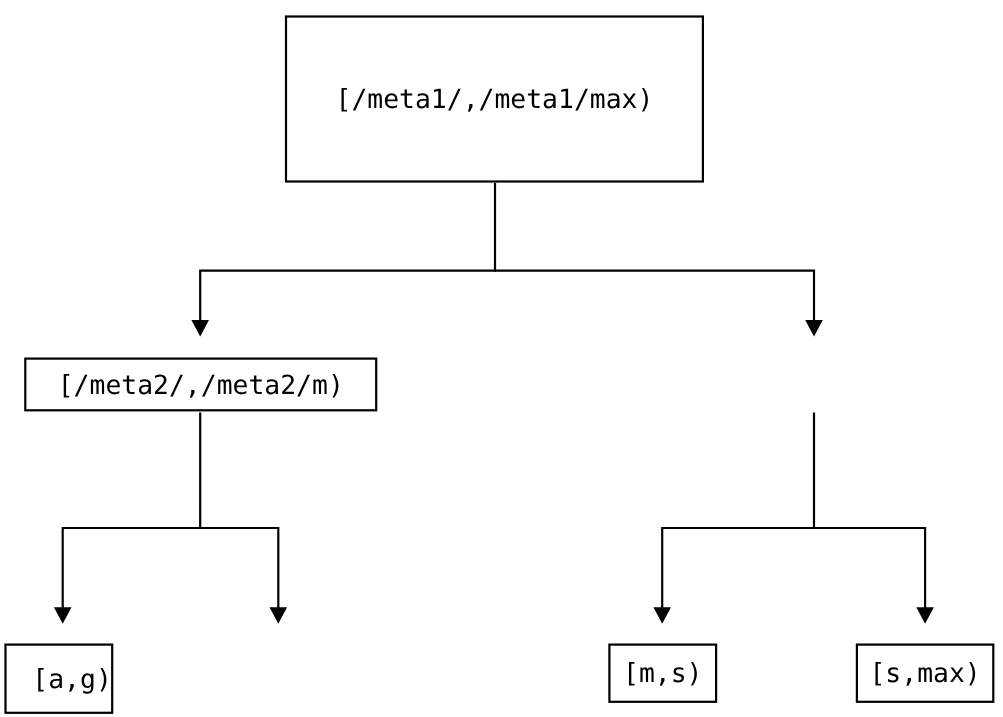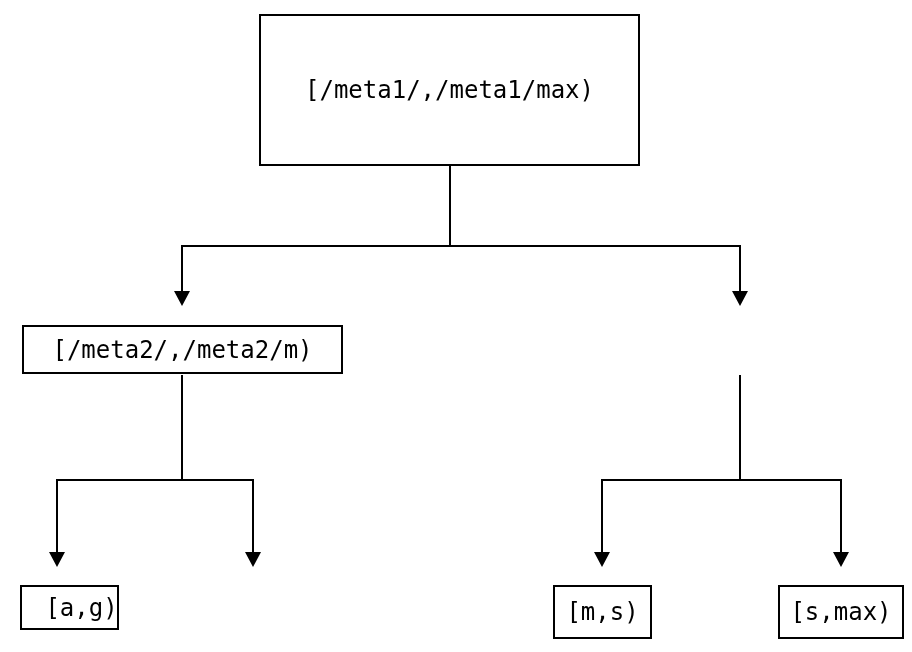--- a/index.html
+++ b/index.html
@@ -41,21 +41,21 @@
     display: flex;
     align-items: center;
     justify-content: center;
     font-size: 24px;
     line-height: 1;
     white-space: nowrap;
   }
   .node-root  { left: 259px; top: 14px;  width: 381px; height: 152px; }
   .node-l2-0  { left: 22px;  top: 325px; width: 321px; height: 49px; }
   .node-l2-1  { left: 580px; top: 325px; width: 320px; height: 49px; }
-  .node-leaf-0 { left: 20px;   top: 585px; width: 99px;  height: 45px; padding-left: 24px; }
+  .node-leaf-0 { left: 4px;   top: 585px; width: 99px;  height: 64px; padding-left: 24px; }
   .node-leaf-1 { left: 203px; top: 585px; width: 100px; height: 54px; }
   .node-leaf-2 { left: 553px; top: 585px; width: 99px;  height: 54px; }
   .node-leaf-3 { left: 778px; top: 585px; width: 126px; height: 54px; }
 </style>
 </head>
 <body>
 
 <div class="canvas">
 
   <svg class="edges-svg" viewBox="0 0 912 652" xmlns="http://www.w3.org/2000/svg">

